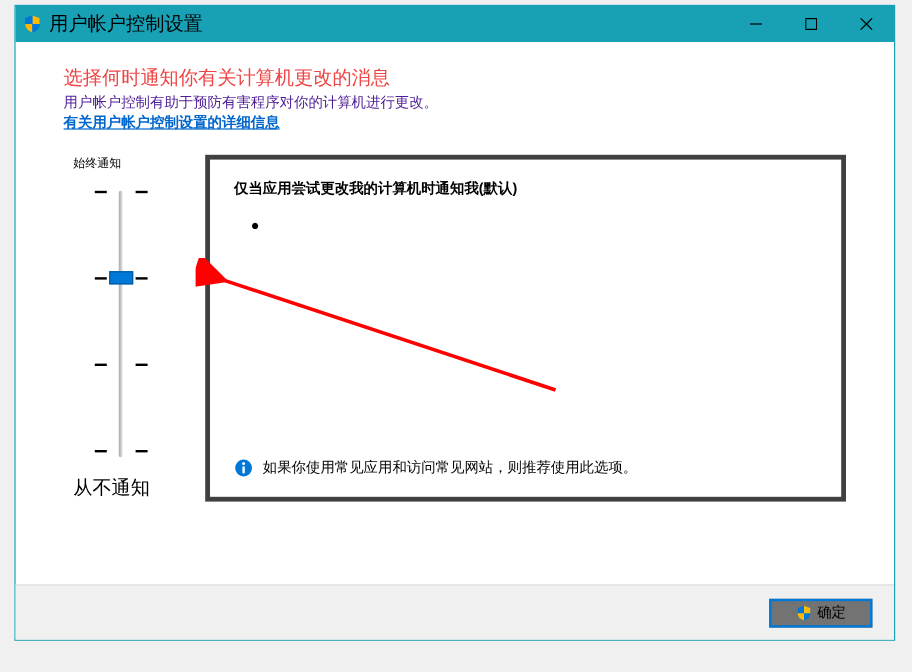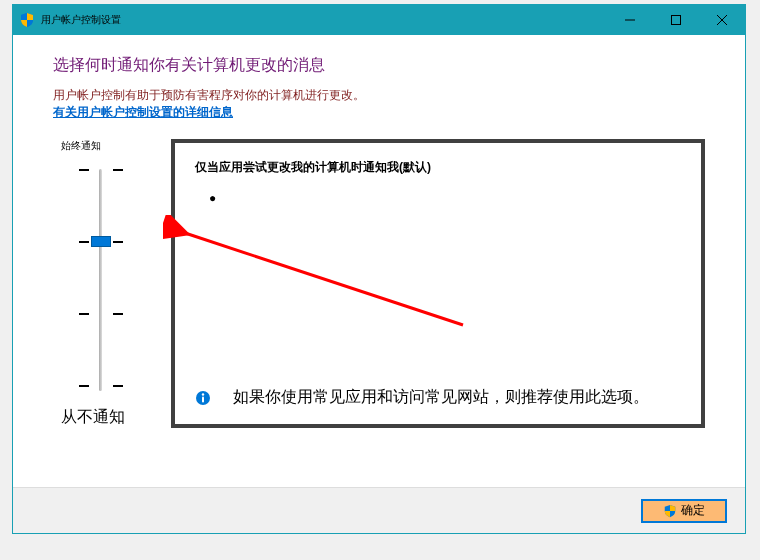--- a/index.html
+++ b/index.html
@@ -28,48 +28,47 @@
       color: #000;
       padding-left: 6px;
     }
     .titlebar .shield-icon {
       width: 16px;
       height: 16px;
       margin-right: 6px;
     }
     .titlebar .title-text {
       flex: 1;
-      font-size: 10px;
+      font-size: 16px;
       color: #000;
     }
     .win-controls {
       display: flex;
       height: 100%;
     }
     .win-btn {
       width: 46px;
       height: 100%;
       display: flex;
       align-items: center;
       justify-content: center;
       color: #000;
       font-size: 14px;
     }
     .content {
       padding: 20px 40px 0 40px;
     }
     .heading {
-      color: #701a75;
+      color: #ef4444;
       font-size: 16px;
-      margin-bottom: 10px;
       font-weight: normal;
     }
     .subtext {
       font-size: 12px;
-      color: #7f1d1d;
+      color: #4c1d95;
       line-height: 1.5;
     }
     .link {
       color: #0066cc;
       text-decoration: underline;
       cursor: pointer;
       font-weight: bold;
     }
     .body-area {
       margin-top: 18px;
@@ -149,23 +148,23 @@
       gap: 10px;
       padding-left: 14px;
       font-size: 12px;
     }
     .bullet-dot {
       font-size: 12px;
       line-height: 1.4;
     }
     .desc-footer {
       display: flex;
-      align-items: center;
-      gap: 22px;
-      font-size: 16px;
+      align-items: flex-end;
+      gap: 8px;
+      font-size: 12px;
     }
     .info-icon {
       width: 16px;
       height: 16px;
       flex-shrink: 0;
     }
     .button-bar {
       position: absolute;
       bottom: 0;
       left: 0;
@@ -176,21 +175,21 @@
       display: flex;
       justify-content: flex-end;
       align-items: center;
       gap: 8px;
       padding-right: 18px;
     }
     .btn {
       min-width: 86px;
       height: 24px;
       border: 1px solid #888;
-      background: #fdba74;
+      background: #737373;
       font-size: 12px;
       display: flex;
       align-items: center;
       justify-content: center;
       gap: 4px;
       cursor: pointer;
     }
     .btn.primary {
       border: 2px solid #0078d7;
     }

